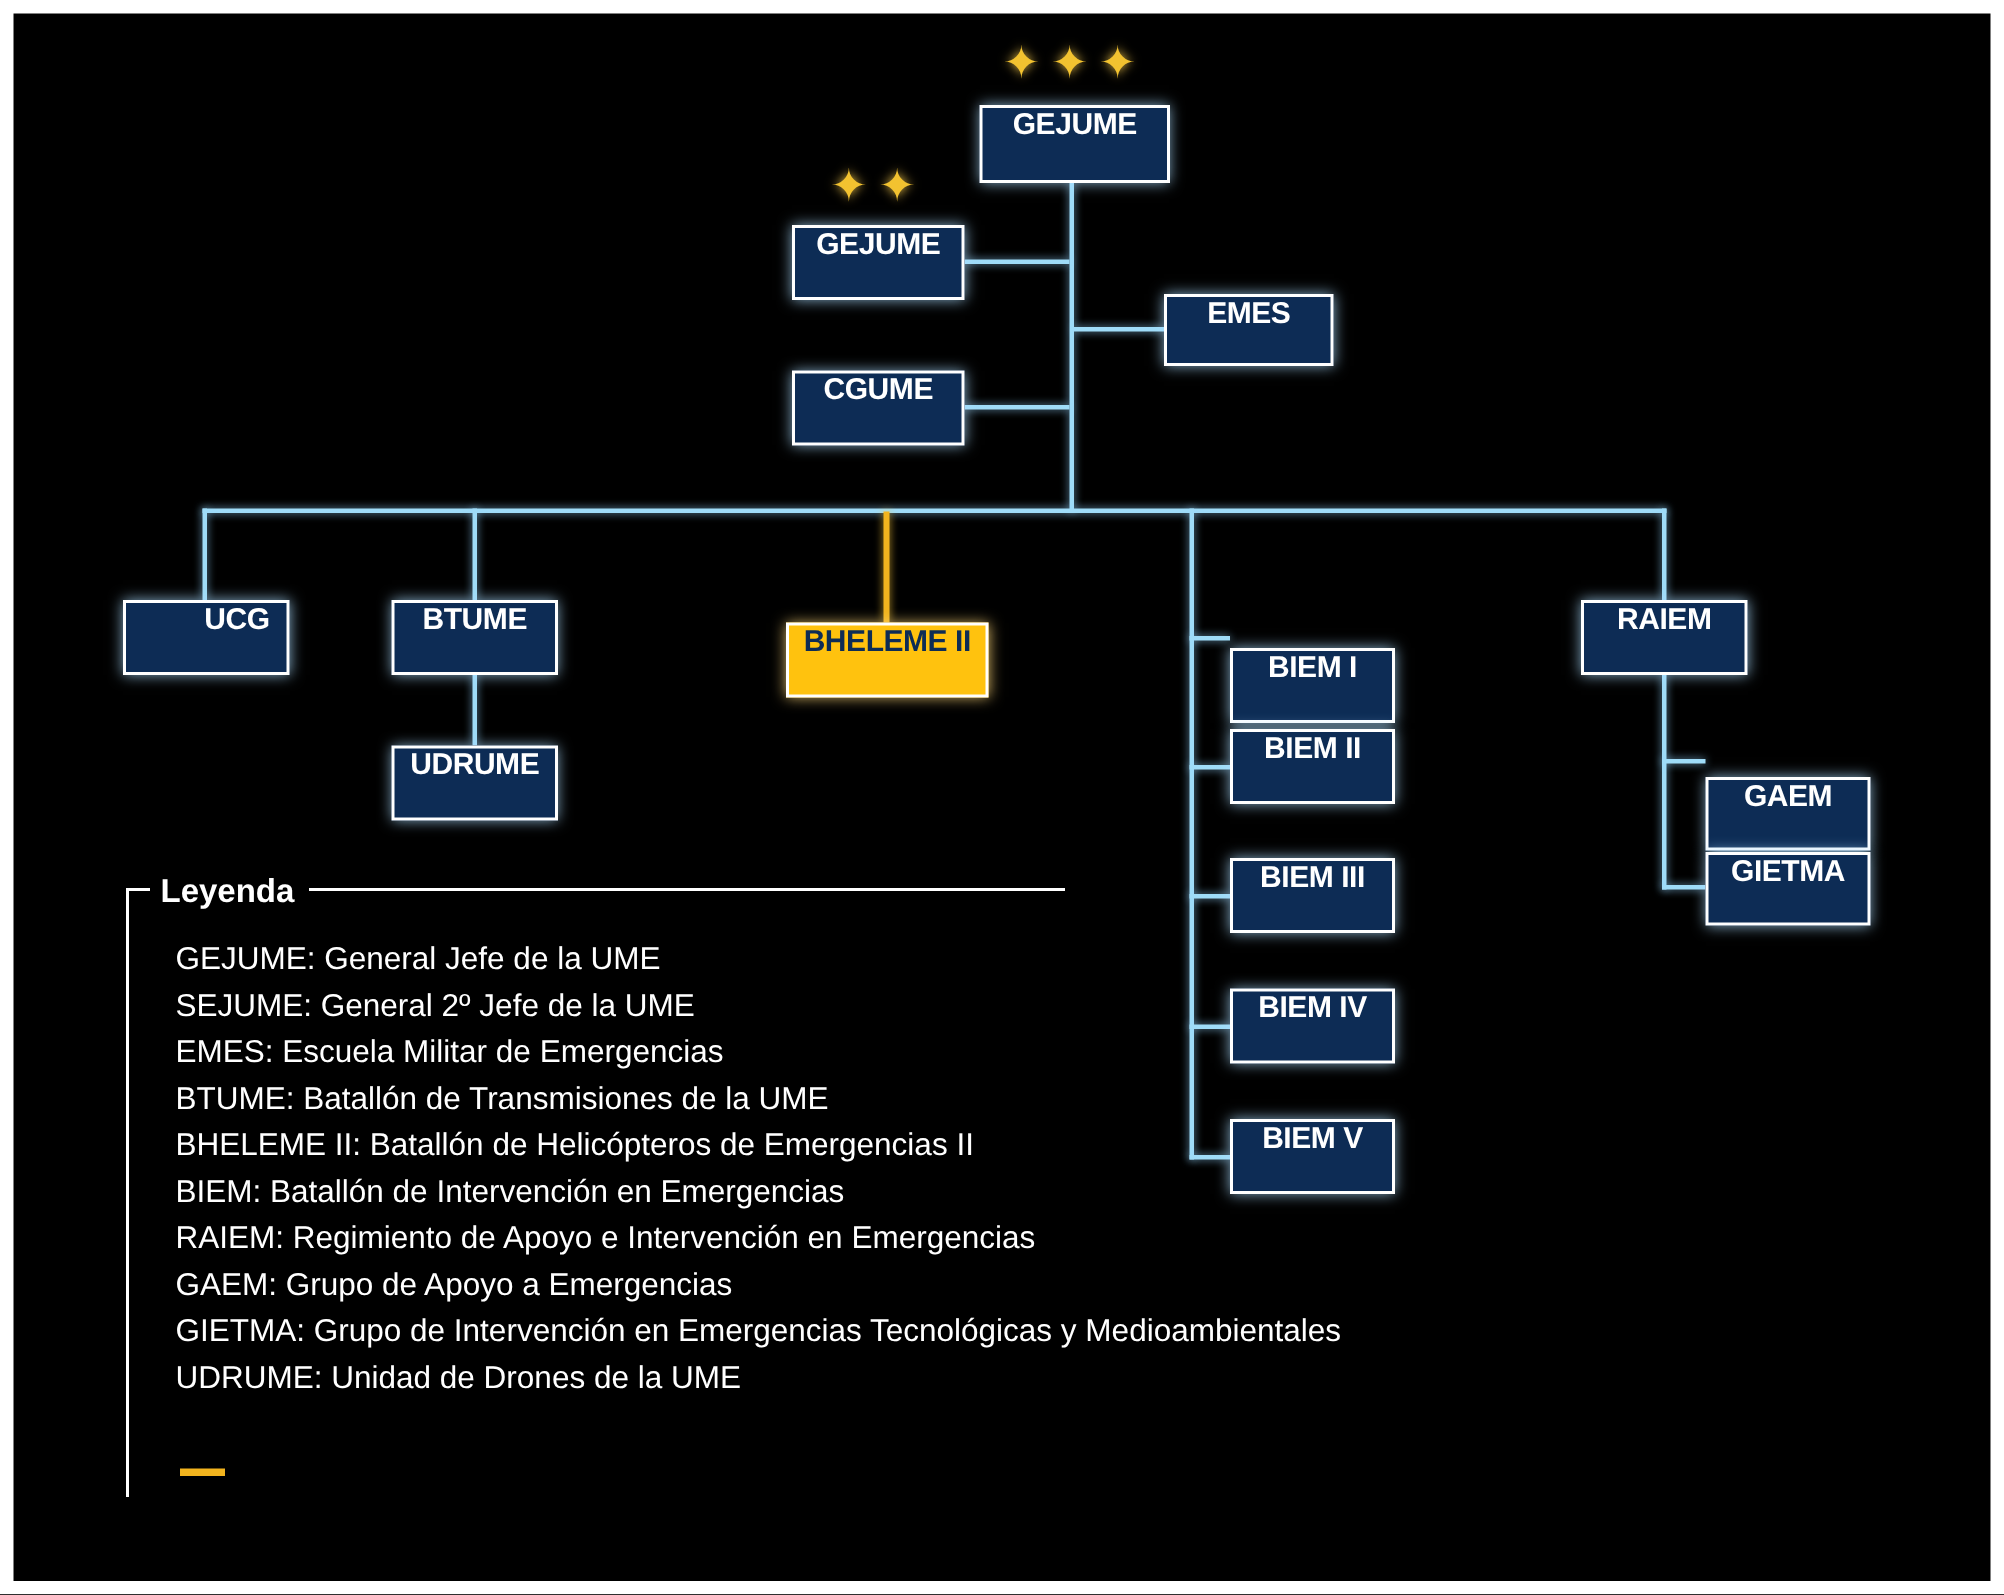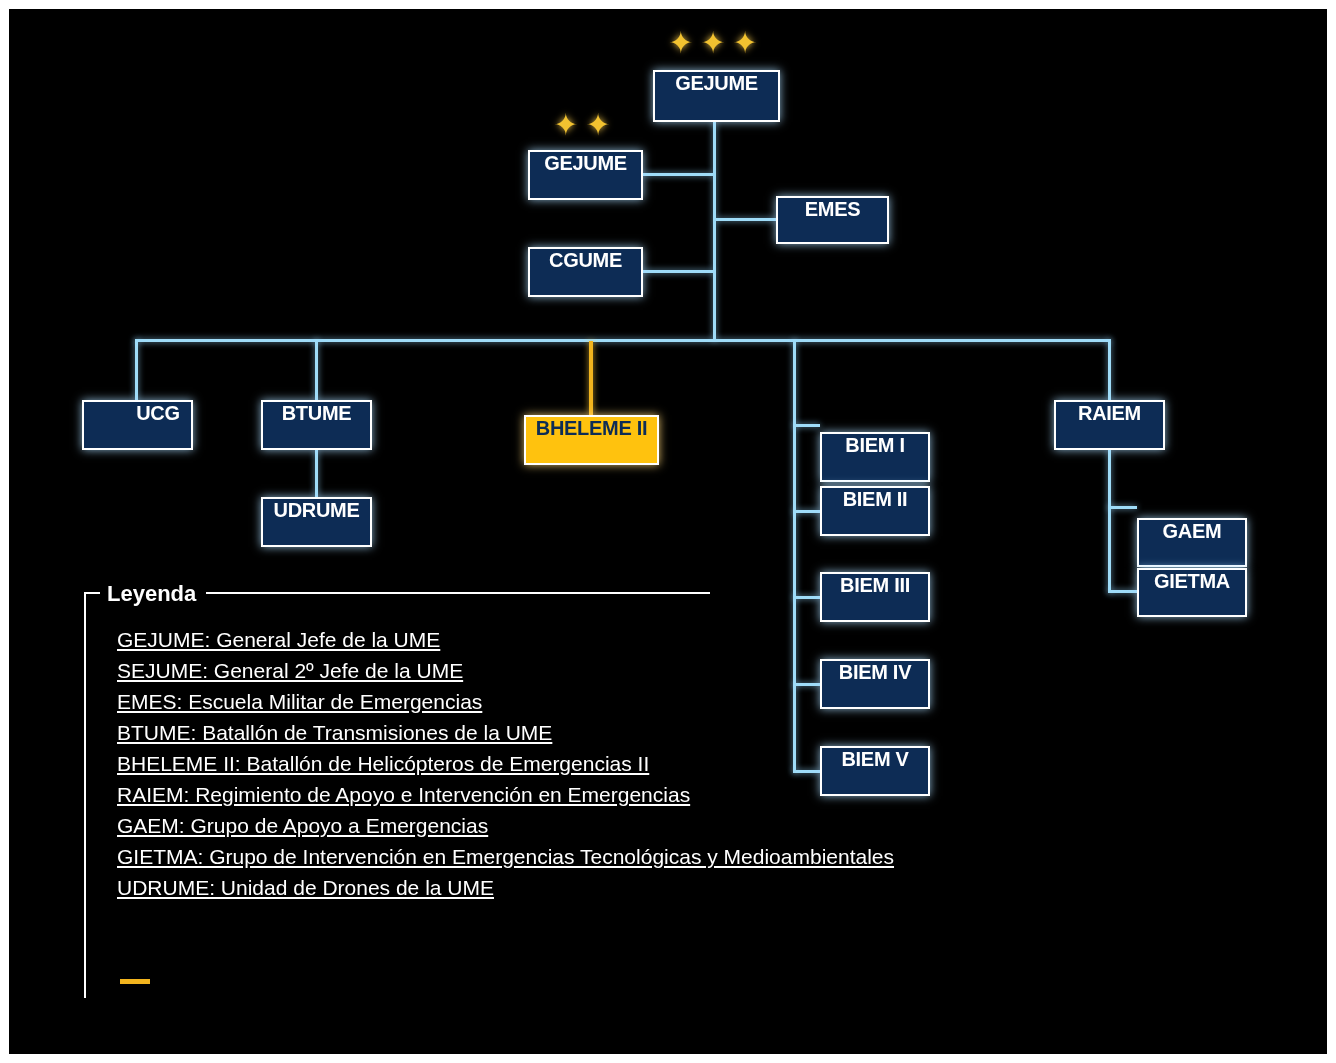--- a/index.html
+++ b/index.html
@@ -68,21 +68,20 @@
     font-weight:bold;
     font-size:22px;
     z-index:5;
   }
   .legend-list{
     position:absolute;
     left:117px;top:624px;
     color:#ffffff;
     font-size:21px;
     z-index:5;
-    text-decoration:underline;
   }
   .legend-item{
     height:31px;
     line-height:31px;
     white-space:nowrap;
   }
   .legend-marker-row{
     position:absolute;
     left:120px;top:979px;
     display:flex;align-items:center;
@@ -190,20 +189,21 @@
   <div class="line line--white" style="left:206px;top:592px;width:504px;height:2px;"></div>
 
   <div class="legend-title" style="left:107px;top:581px;">Leyenda</div>
 
   <div class="legend-list">
     <div class="legend-item">GEJUME: General Jefe de la UME</div>
     <div class="legend-item">SEJUME: General 2º Jefe de la UME</div>
     <div class="legend-item">EMES: Escuela Militar de Emergencias</div>
     <div class="legend-item">BTUME: Batallón de Transmisiones de la UME</div>
     <div class="legend-item">BHELEME II: Batallón de Helicópteros de Emergencias II</div>
+    <div class="legend-item">BIEM: Batallón de Intervención en Emergencias</div>
     <div class="legend-item">RAIEM: Regimiento de Apoyo e Intervención en Emergencias</div>
     <div class="legend-item">GAEM: Grupo de Apoyo a Emergencias</div>
     <div class="legend-item">GIETMA: Grupo de Intervención en Emergencias Tecnológicas y Medioambientales</div>
     <div class="legend-item">UDRUME: Unidad de Drones de la UME</div>
   </div>
 
   <div class="legend-marker-row">
     <span class="legend-marker-swatch"></span>
   </div>
 

